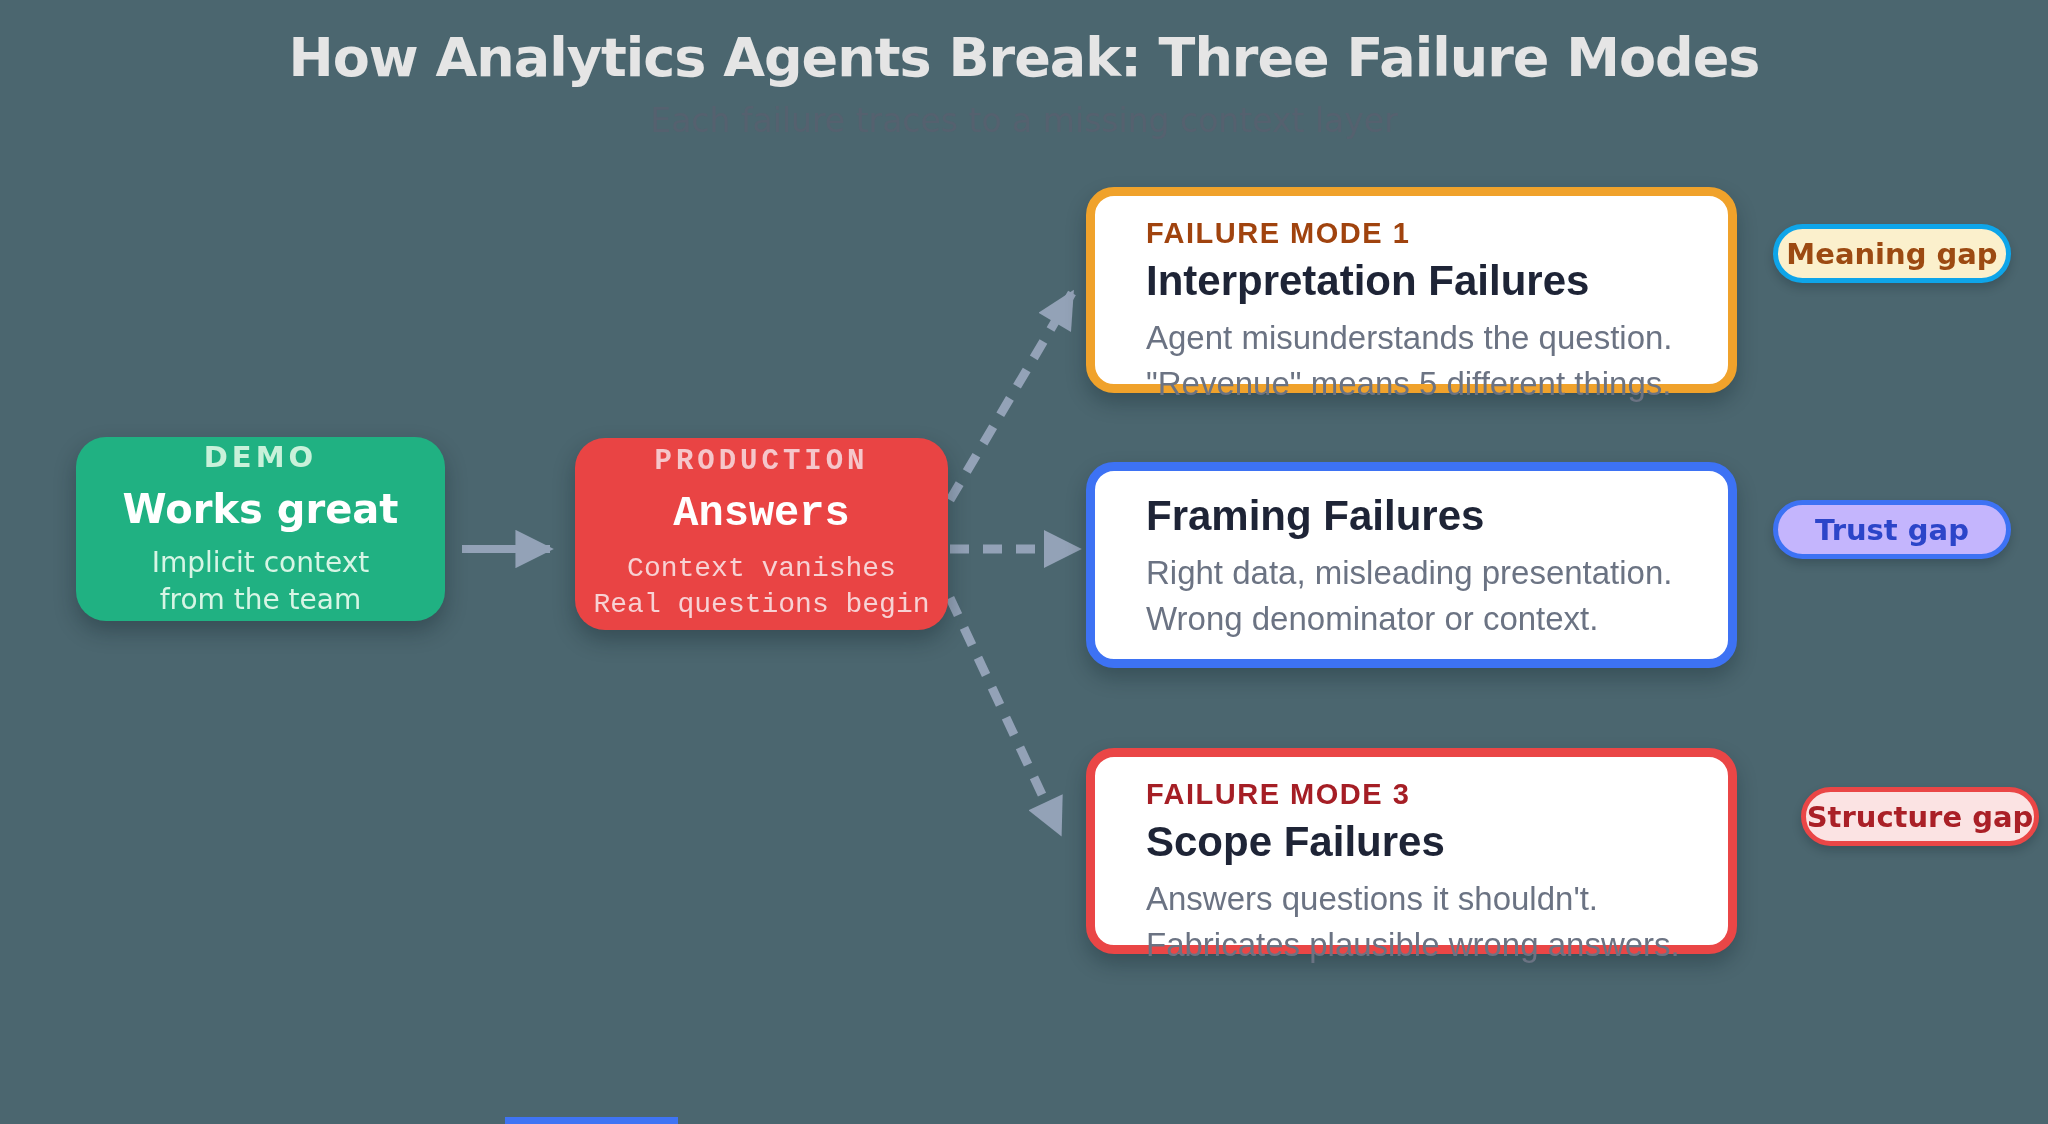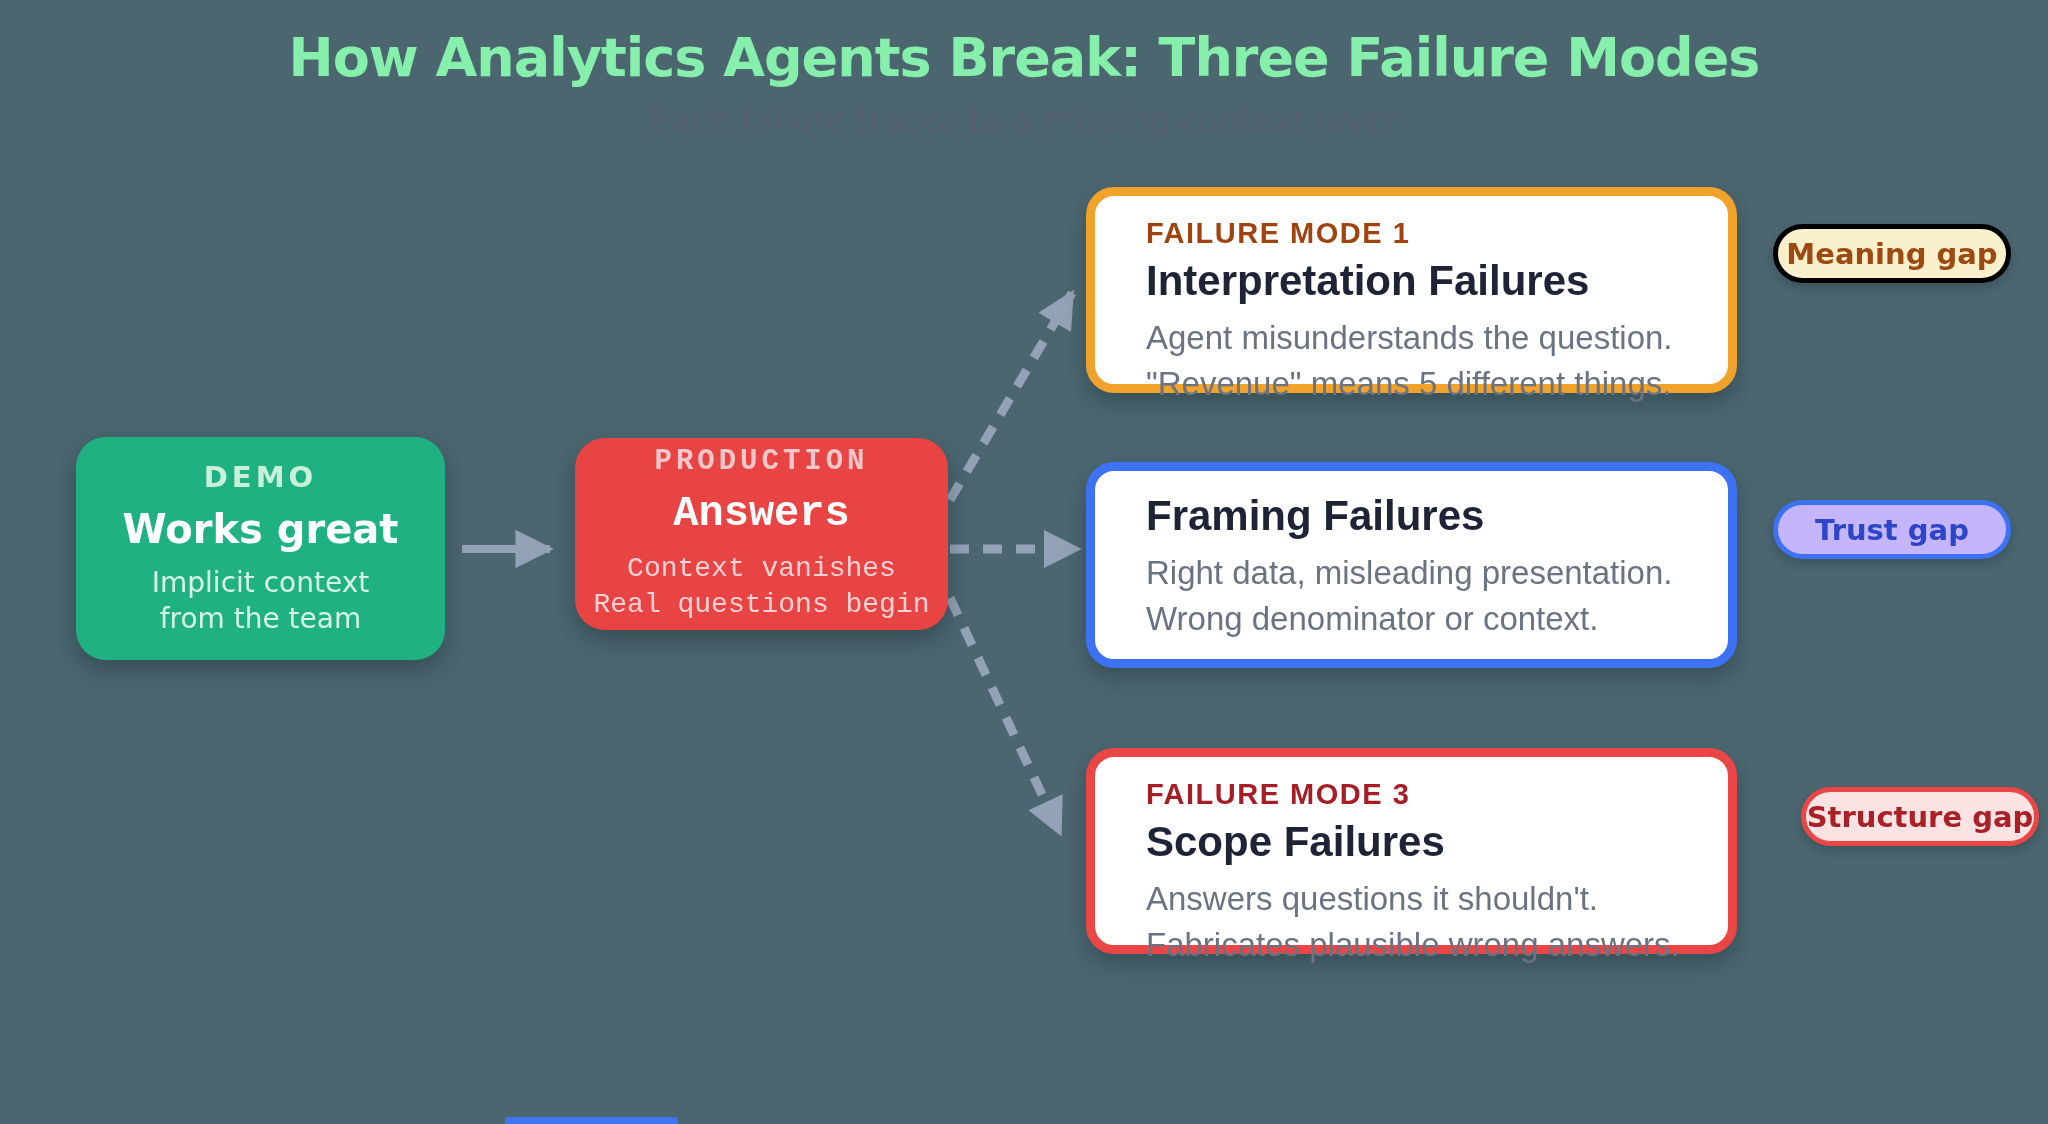--- a/index.html
+++ b/index.html
@@ -3,35 +3,35 @@
 <meta charset="utf-8">
 <style>
   html,body{margin:0;padding:0;background:#4b666f;}
   .canvas{
     position:relative;width:2048px;height:1124px;overflow:hidden;
     background:#4b666f;font-family:"DejaVu Sans",sans-serif;
   }
   
   .page-title{
     position:absolute;left:0;top:26px;width:2048px;text-align:center;
-    font-size:54px;font-weight:bold;letter-spacing:-1px;color:#86efac;
+    font-size:54px;font-weight:bold;letter-spacing:-1px;color:#e5e5e5;
   }
   .page-subtitle{
     position:absolute;left:0;top:101px;width:2048px;text-align:center;
     font-size:33px;color:#55616f;
   }
   
   .arrow-layer{position:absolute;left:0;top:0;z-index:1;}
   
   .flow-box{
     position:absolute;z-index:2;border-radius:30px;
     display:flex;flex-direction:column;align-items:center;justify-content:center;
     text-align:center;box-shadow:0 10px 22px rgba(8,24,32,.32);
   }
-  .demo-box{left:76px;top:437px;width:369px;height:223px;background:#20b182;}
+  .demo-box{left:76px;top:437px;width:369px;height:184px;background:#20b182;}
   .prod-box{left:575px;top:438px;width:373px;height:192px;background:#e94444;font-family:Liberation Mono, monospace;}
   .flow-label{font-size:29px;font-weight:bold;letter-spacing:4px;margin-bottom:12px;}
   .demo-box .flow-label{color:#c9f1da;}
   .prod-box .flow-label{color:#f5c6ca;}
   .flow-title{font-size:40px;font-weight:bold;color:#ffffff;margin-bottom:13px;}
   .prod-box .flow-title{font-size:42px;}
   .flow-body{font-size:28px;line-height:1.3;white-space:pre-line;}
   .demo-box .flow-body{color:#d7f5e5;}
   .prod-box .flow-body{color:#f7d2d4;}
   
@@ -50,21 +50,21 @@
   .card-3 .card-kicker{color:#a51e25;}
   .card-title{font-size:42px;font-weight:bold;color:#1e2436;margin-bottom:10px;}
   .card-body{font-size:33px;line-height:1.38;color:#6b7383;white-space:pre-line;}
   
   .badge{
     position:absolute;z-index:2;left:1773px;width:238px;height:59px;
     box-sizing:border-box;border-radius:999px;
     display:flex;align-items:center;justify-content:center;
     font-size:29px;font-weight:bold;box-shadow:0 5px 10px rgba(8,24,32,.22);
   }
-  .badge-1{top:224px;background:#fbf0cc;border:5px solid #000000;color:#9c4a12;}
+  .badge-1{top:224px;background:#fbf0cc;border:5px solid #0ea5e9;color:#9c4a12;}
   .badge-2{top:500px;background:#c4b5fd;border:5px solid #3d72f4;color:#2c45c9;}
   .badge-3{top:787px;background:#fbe3e3;border:5px solid #ea4646;color:#aa2027;margin-left:28px;}
   
   .bottom-strip{
     position:absolute;left:505px;top:1117px;width:173px;height:7px;
     background:#3f74f4;z-index:2;
   }
 </style>
 </head>
 <body>

